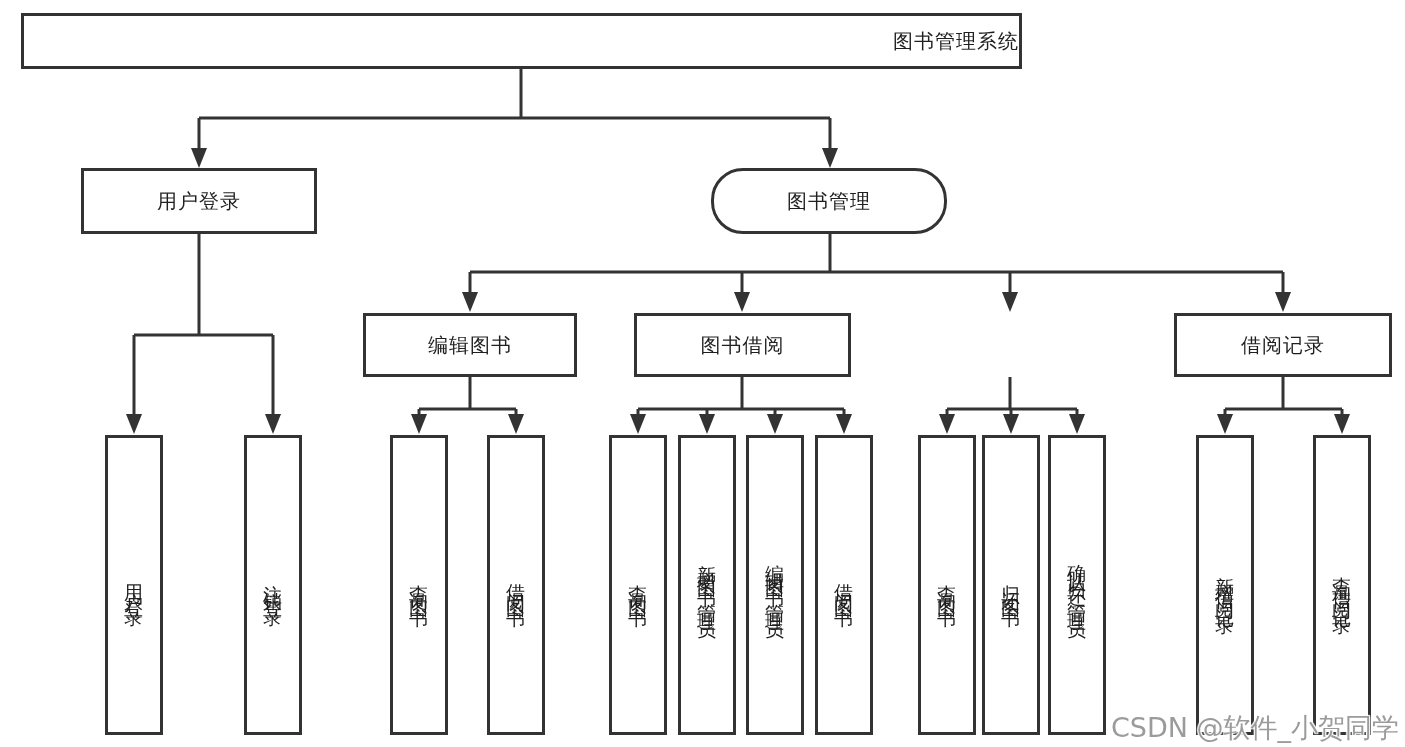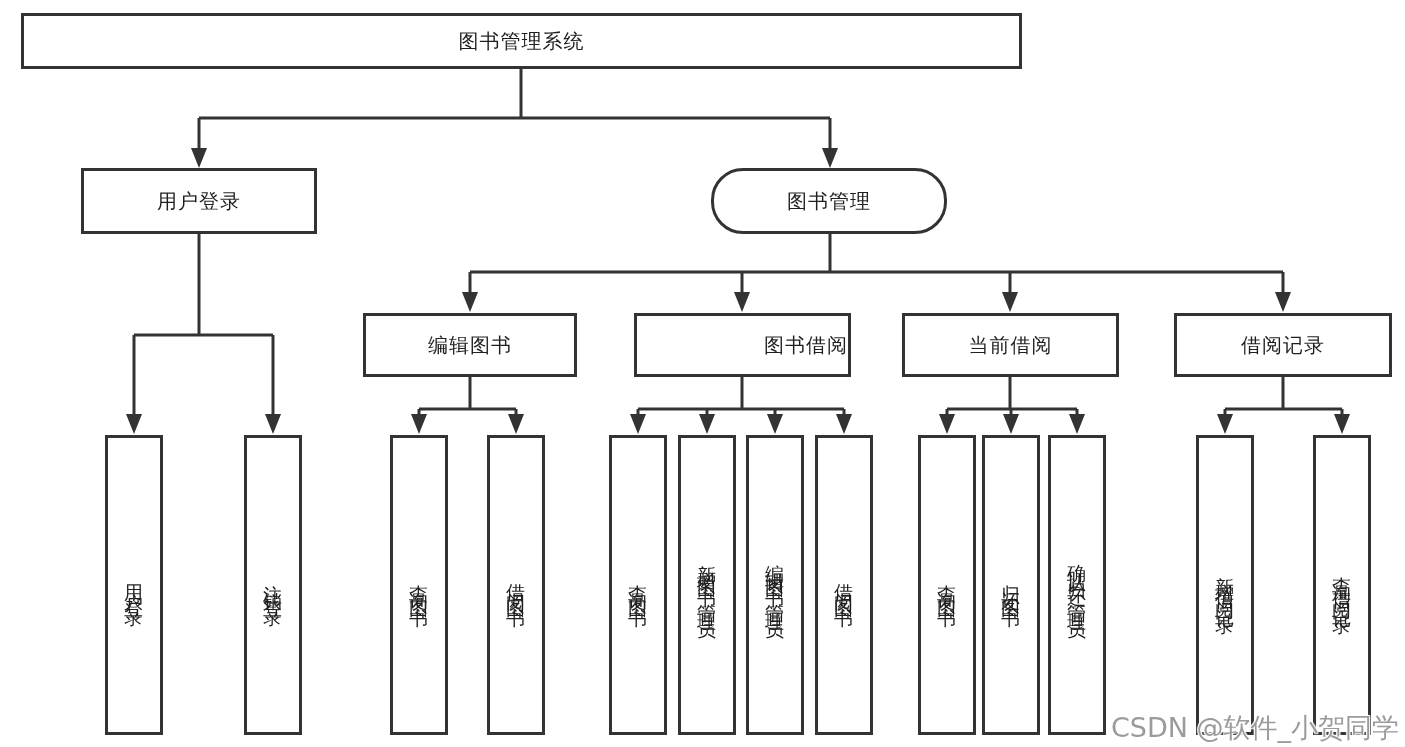--- a/index.html
+++ b/index.html
@@ -124,39 +124,36 @@
       <polygon points="767,414 783,414 775,434"></polygon>
       <polygon points="836,414 852,414 844,434"></polygon>
       <polygon points="939,414 955,414 947,434"></polygon>
       <polygon points="1003,414 1019,414 1011,434"></polygon>
       <polygon points="1069,414 1085,414 1077,434"></polygon>
       <polygon points="1217,414 1233,414 1225,434"></polygon>
       <polygon points="1334,414 1350,414 1342,434"></polygon>
     </g>
   </svg>
 
-  <div class="node" style="left:21px; top:13px; width:1001px; height:56px;">
+  <div class="node" style="left:21px; top:13px; width:1001px; height:56px;justify-content:flex-end;">
     <span>图书管理系统</span>
   </div>
 
   <div class="node" style="left:81px; top:168px; width:236px; height:66px;">
     <span>用户登录</span>
   </div>
   <div class="node" style="left:711px; top:168px; width:236px; height:66px;border-radius:32px;">
     <span>图书管理</span>
   </div>
 
   <div class="node" style="left:363px; top:313px; width:214px; height:64px;">
     <span>编辑图书</span>
   </div>
-  <div class="node" style="left:634px; top:313px; width:217px; height:64px;justify-content:flex-end;">
+  <div class="node" style="left:634px; top:313px; width:217px; height:64px;">
     <span>图书借阅</span>
-  </div>
-  <div class="node" style="left:902px; top:313px; width:217px; height:64px;">
-    <span>当前借阅</span>
   </div>
   <div class="node" style="left:1174px; top:313px; width:218px; height:64px;">
     <span>借阅记录</span>
   </div>
 
   <div class="node leaf" style="left:105px; top:435px; width:58px; height:300px;">
     <span>用户登录</span>
   </div>
   <div class="node leaf" style="left:244px; top:435px; width:58px; height:300px;">
     <span>注销登录</span>

